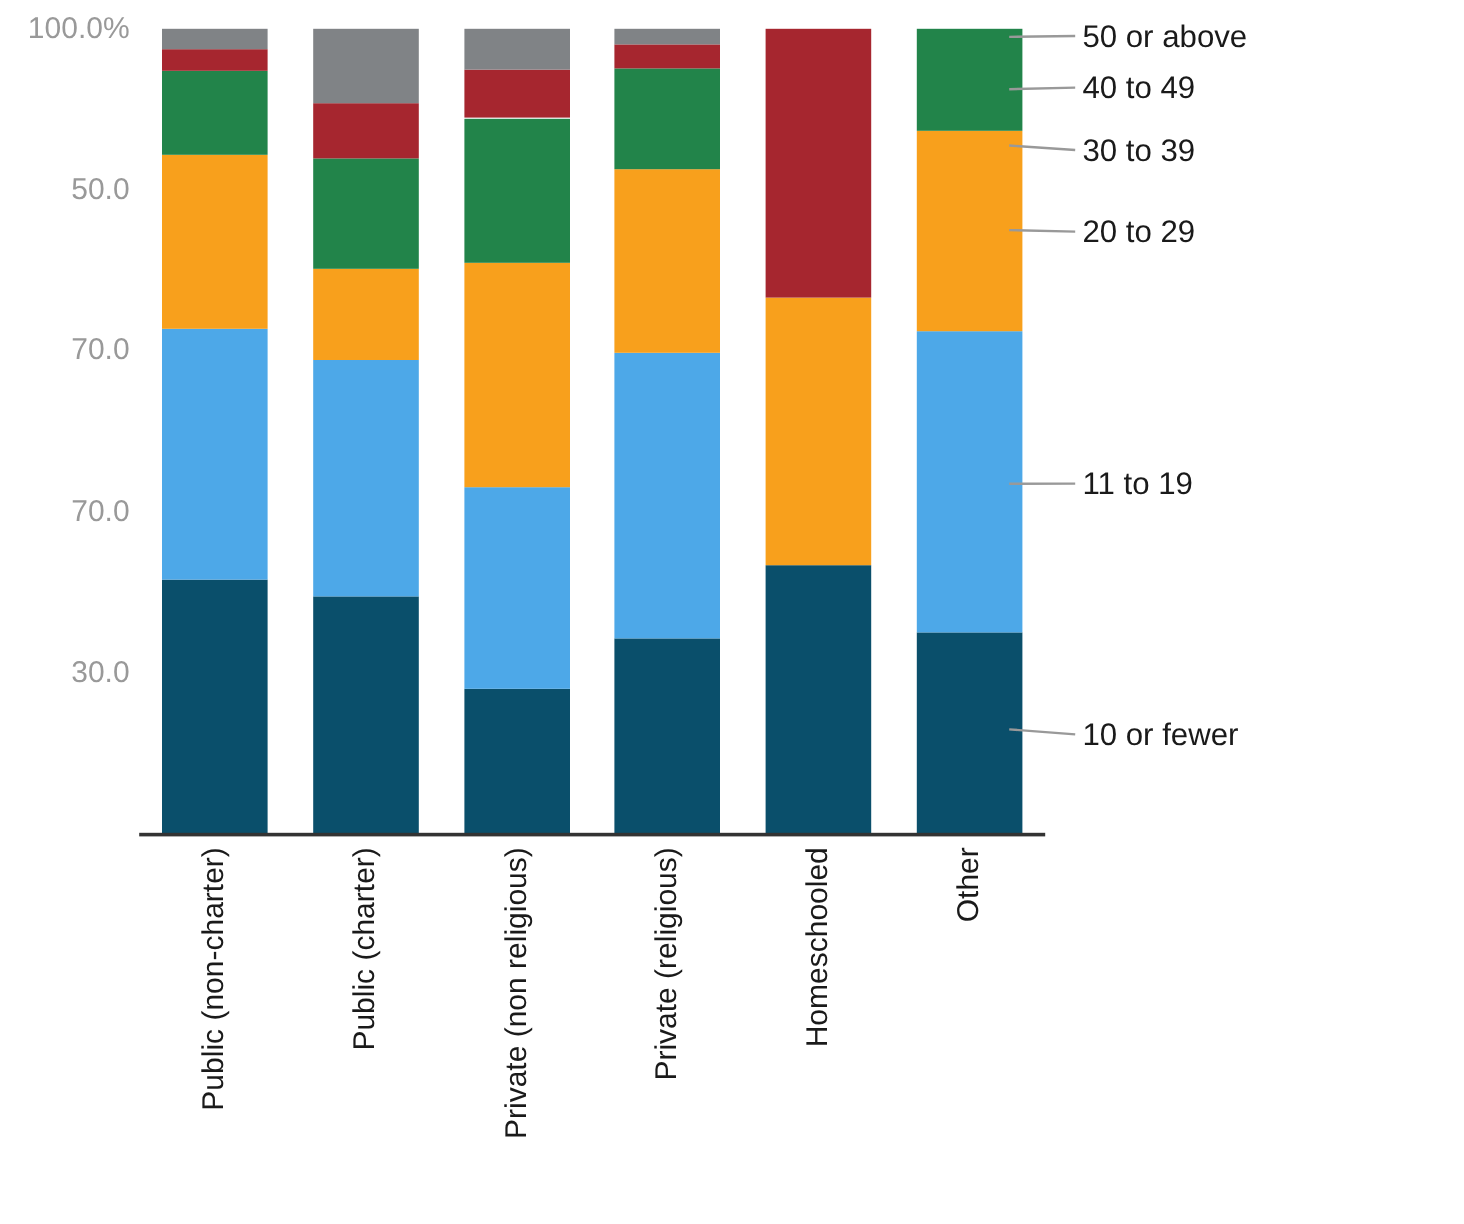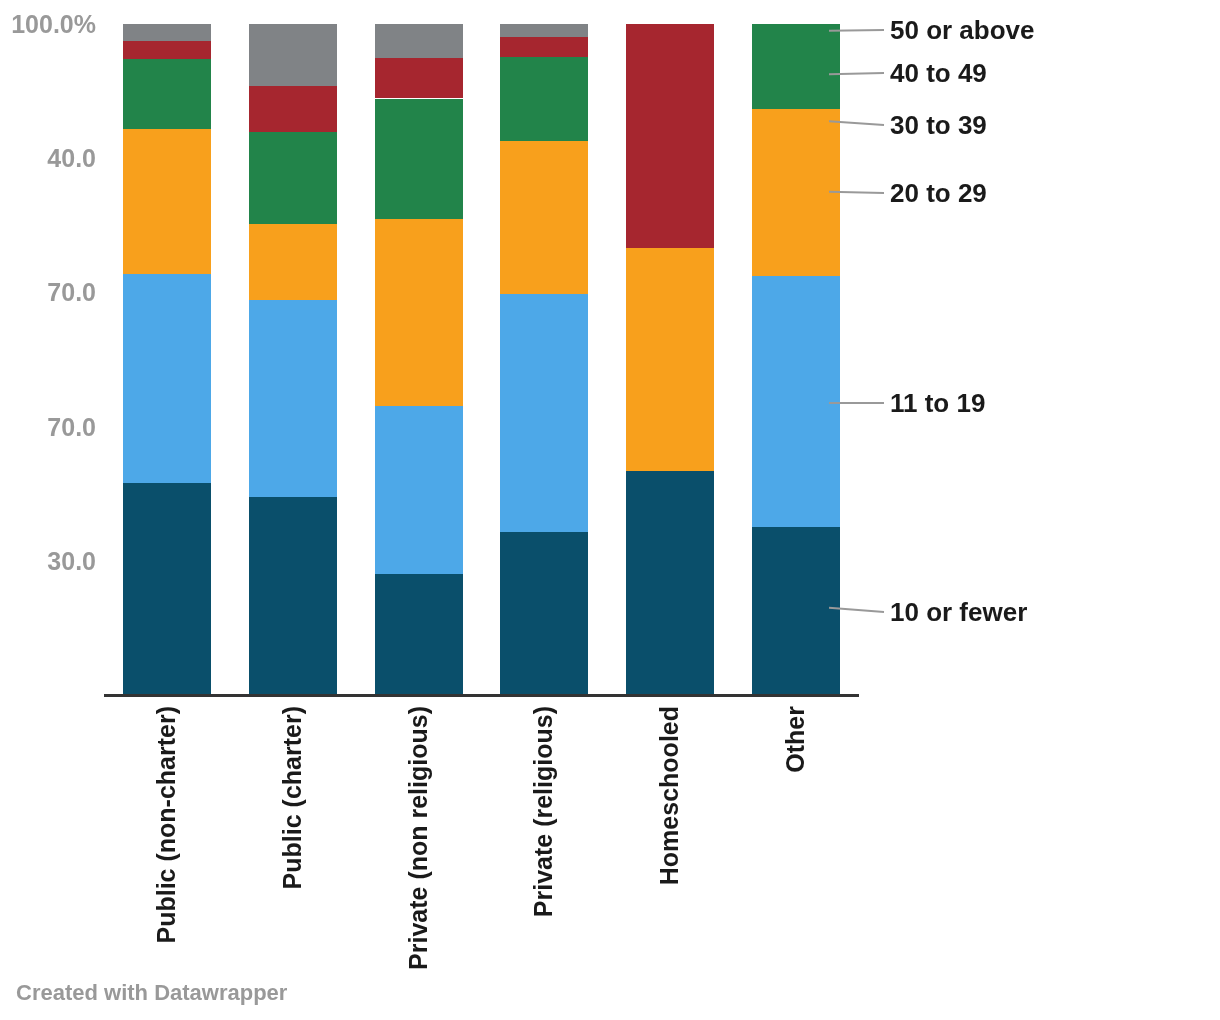--- a/index.html
+++ b/index.html
@@ -9,24 +9,23 @@
   body {
     width: 1220px;
     height: 1020px;
     background: #ffffff;
     font-family: "Liberation Sans", sans-serif;
     overflow: hidden;
     position: relative;
   }
   #chart-root {
     position: absolute;
-    left: 4px; top: 0;
+    left: 16px; top: 0;
     width: 1080px;
     height: 1020px;
-    font-weight: bold;
   }
 
   
   .y-axis {
     position: absolute;
     left: 0;
     top: 0;
     width: 100px;
     height: 1020px;
   }
@@ -134,21 +133,21 @@
     font-family: "Liberation Sans", sans-serif;
   }
 </style>
 </head>
 <body>
 
 <div id="chart-root">
 
   <div class="y-axis" id="y-axis">
       <div class="y-tick-label" style="top: 24px;">100.0%</div>
-      <div class="y-tick-label" style="top: 158.2px;">40.0</div>
+      <div class="y-tick-label" style="top: 158.2px;">50.0</div>
       <div class="y-tick-label" style="top: 292.4px;">70.0</div>
       <div class="y-tick-label" style="top: 426.6px;">70.0</div>
       <div class="y-tick-label" style="top: 560.8px;">30.0</div>
     </div>
 
   <div class="plot-area" id="plot-area">
       <div class="bar-group" style="left: 18.9167px; width: 88px;">
         <div class="bar-stack">
           <div class="bar-seg" title="10 or fewer" style="background: rgb(10, 79, 107); bottom: 0px; height: 212.036px;"></div>
           <div class="bar-seg" title="11 to 19" style="background: rgb(77, 168, 232); bottom: 212.036px; height: 208.681px;"></div>
@@ -226,15 +225,14 @@
         <path d="M 5 607.77 L 60 612" stroke="#999999" stroke-width="2" fill="none"></path>
       </svg>
   <div class="legend-label" style="left: 66px; top: 30px;">50 or above</div>
       <div class="legend-label" style="left: 66px; top: 73px;">40 to 49</div>
       <div class="legend-label" style="left: 66px; top: 125px;">30 to 39</div>
       <div class="legend-label" style="left: 66px; top: 193px;">20 to 29</div>
       <div class="legend-label" style="left: 66px; top: 403px;">11 to 19</div>
       <div class="legend-label" style="left: 66px; top: 612px;">10 or fewer</div>
     </div>
 
-  <div class="footer">Created with Datawrapper</div>
 
 </div>
 
 </body></html>

